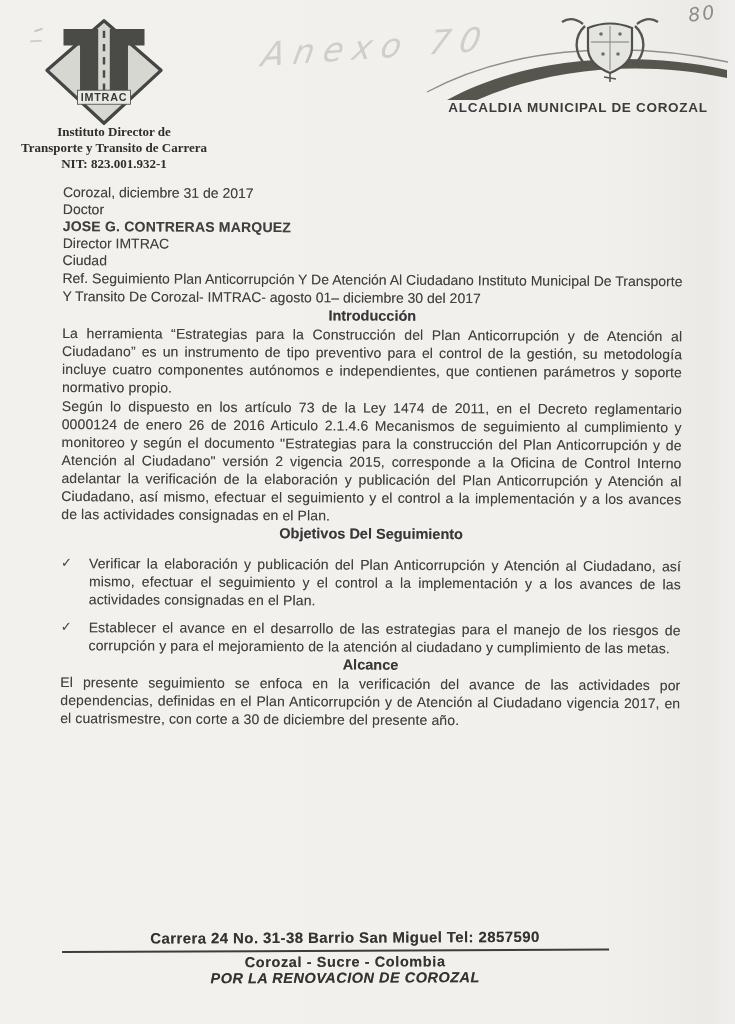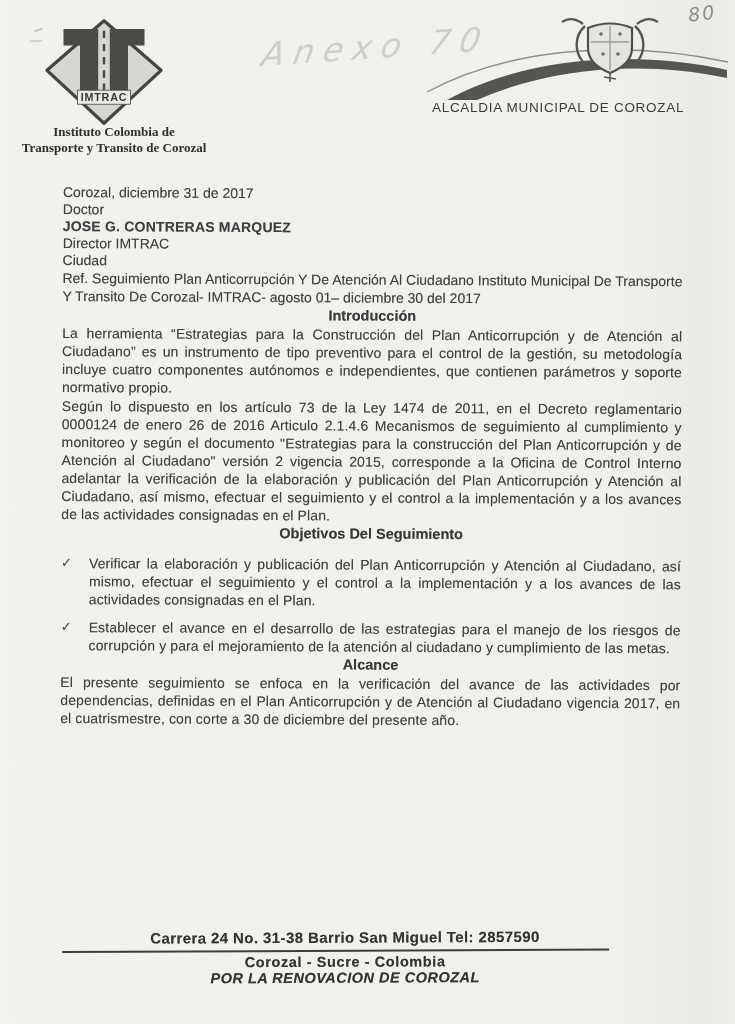--- a/index.html
+++ b/index.html
@@ -36,21 +36,21 @@
   .institute{
     position:absolute;left:6px;top:124px;width:216px;
     text-align:center;
     font-family:"Liberation Serif","DejaVu Serif",serif;
     font-weight:bold;font-size:13px;line-height:16px;color:#2e2e2c;
   }
   
   .crest{position:absolute;left:425px;top:16px;width:305px;height:86px;}
   .alcaldia-label{
     position:absolute;left:432px;top:100px;width:292px;
-    text-align:left;font-weight:normal;font-size:13.5px;letter-spacing:.7px;
+    text-align:center;font-weight:bold;font-size:13.5px;letter-spacing:.7px;
     color:#3c3c3a;white-space:nowrap;
   }
 
   
   .letter{
     position:absolute;left:63px;top:183px;width:620px;
     font-size:14px;line-height:18.1px;
     transform:rotate(0.3deg);transform-origin:left top;
     text-shadow:0 0 .4px rgba(64,64,64,.45);
   }
@@ -102,22 +102,23 @@
     <svg viewBox="0 0 150 140" width="124" height="116" aria-hidden="true">
       <path d="M75,8 L144,68 L75,132 L6,68 Z" fill="#d7d7d2" stroke="#454543" stroke-width="4" stroke-linejoin="round"></path>
       <line x1="75" y1="20" x2="75" y2="100" stroke="#4a4a47" stroke-width="3" stroke-dasharray="9 7"></line>
       <path d="M26,18 H68 V104 H46 V38 H26 Z" fill="#4a4a47"></path>
       <path d="M124,18 H82 V104 H104 V38 H124 Z" fill="#4a4a47"></path>
       <rect x="43" y="92" width="64" height="17" fill="#e9e9e5" stroke="#4a4a47" stroke-width="1"></rect>
       <text x="75" y="105" text-anchor="middle" font-family="Liberation Sans, sans-serif" font-size="13" letter-spacing="1" fill="#383836">IMTRAC</text>
     </svg>
   </div>
   <div class="institute">
-    <div>Instituto Colombia de</div>
-    <div>Transporte y Transito de Corozal</div>
+    <div>Instituto Director de</div>
+    <div>Transporte y Transito de Carrera</div>
+    <div>NIT: 823.001.932-1</div>
   </div>
 
   <div class="crest">
     <svg viewBox="0 0 305 86" width="305" height="86" aria-hidden="true">
       <path d="M2,76 C80,34 190,22 303,46" fill="none" stroke="#8f8f8a" stroke-width="1.4"></path>
       <path d="M22,84 C95,44 200,32 302,54 L302,62 C205,42 115,56 52,84 Z" fill="#56564f"></path>
       <g>
         <path d="M163,12 Q185,3 207,12 L207,32 Q207,48 185,57 Q163,48 163,32 Z" fill="#e4e4e0" stroke="#4f4f4b" stroke-width="2.2"></path>
         <line x1="166" y1="26" x2="204" y2="26" stroke="#7a7a72" stroke-width="1"></line>
         <line x1="185" y1="10" x2="185" y2="54" stroke="#8a8a82" stroke-width="1"></line>

